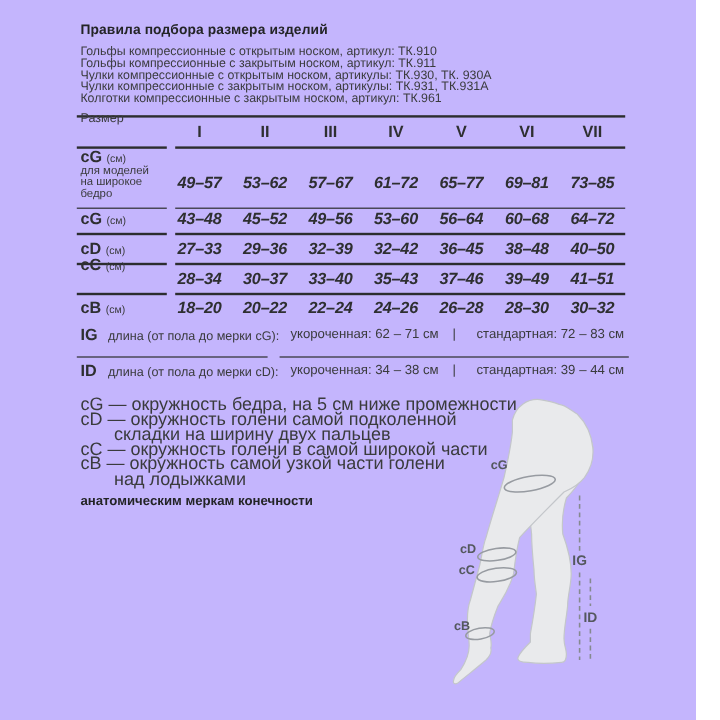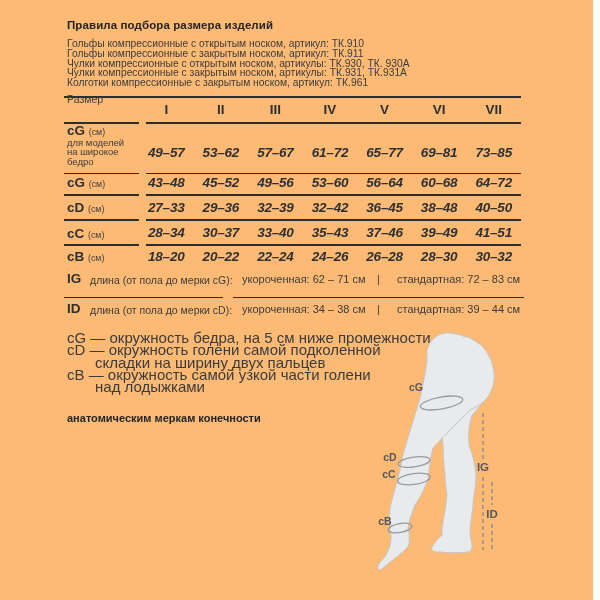--- a/index.html
+++ b/index.html
@@ -1,22 +1,21 @@
 <!DOCTYPE html>
 <html lang="ru"><head>
 <meta charset="utf-8">
 <style>
   html,body{margin:0;padding:0;background:#fff;}
   .page{
-    position:relative;width:580px;height:600px;background:#fdba74;overflow:hidden;
+    position:relative;width:580px;height:600px;background:#c4b5fd;overflow:hidden;
     font-family:"Liberation Sans","DejaVu Sans",sans-serif;
     --text:#3a3b3d; --heading:#232426; --num:#2e2f31; --line:#2c2d2f;
     --leg-fill:#e9eaec; --leg-stroke:#c3c6ca; --band:#979ba1; --dash:#85898f; --dlabel:#54585e;
     color:var(--text);
-    padding-left:13px;
   }
   .abs{position:absolute;white-space:nowrap;}
   .page-title{font-size:11.5px;font-weight:bold;color:var(--heading);letter-spacing:.1px;}
   .articles{font-size:10.3px;line-height:9.8px;color:var(--text);}
   .hline{position:absolute;background:var(--line);}
   .hdr-label{font-size:10.5px;line-height:11px;}
   .cols{position:absolute;left:139px;width:382px;display:grid;grid-template-columns:repeat(7,1fr);}
   .cols>div{text-align:center;}
   .szhead{font-weight:bold;font-size:13.5px;line-height:14px;color:var(--num);}
   .rvals{font-weight:bold;font-size:13.5px;line-height:14px;letter-spacing:-.2px;color:var(--num);font-style:italic;}
@@ -108,21 +107,21 @@
         <div>27–33</div>
         <div>29–36</div>
         <div>32–39</div>
         <div>32–42</div>
         <div>36–45</div>
         <div>38–48</div>
         <div>40–50</div>
       </div>
   </div>
   <div>
-    <div class="abs rcode" style="left:67px;top:227px"><span>cC</span> <span class="unit">(см)</span></div>
+    <div class="abs rcode" style="left:67px;top:214px"><span>cC</span> <span class="unit">(см)</span></div>
     <div class="cols rvals" style="top:225.8px">
         <div>28–34</div>
         <div>30–37</div>
         <div>33–40</div>
         <div>35–43</div>
         <div>37–46</div>
         <div>39–49</div>
         <div>41–51</div>
       </div>
   </div>
@@ -151,20 +150,21 @@
     <span class="abs len-label" style="left:90px;top:304.5px">длина (от пола до мерки cD):</span>
     <span class="abs len-val" style="left:242px;top:304px">укороченная: 34 – 38 см</span>
     <span class="abs len-val" style="left:377px;top:304px">|</span>
     <span class="abs len-val" style="left:397px;top:304px">стандартная: 39 – 44 см</span>
   </div>
 
   <div class="abs notes" style="left:67px;top:331.8px">
       <div>cG — окружность бедра, на 5 см ниже промежности</div>
       <div>cD — окружность голени самой подколенной</div>
       <div class="indent">складки на ширину двух пальцев</div>
+      <div>cC — окружность голени в самой широкой части</div>
       <div>cB — окружность самой узкой части голени</div>
       <div class="indent">над лодыжками</div>
     </div>
   <div class="abs summary" style="left:67px;top:412px">
       <div>анатомическим меркам конечности</div>
     </div>
 
   <svg class="abs" style="left:370px;top:328px" width="215" height="272" viewBox="0 0 215 272">
 
     <path class="leg" d="M 96,12

